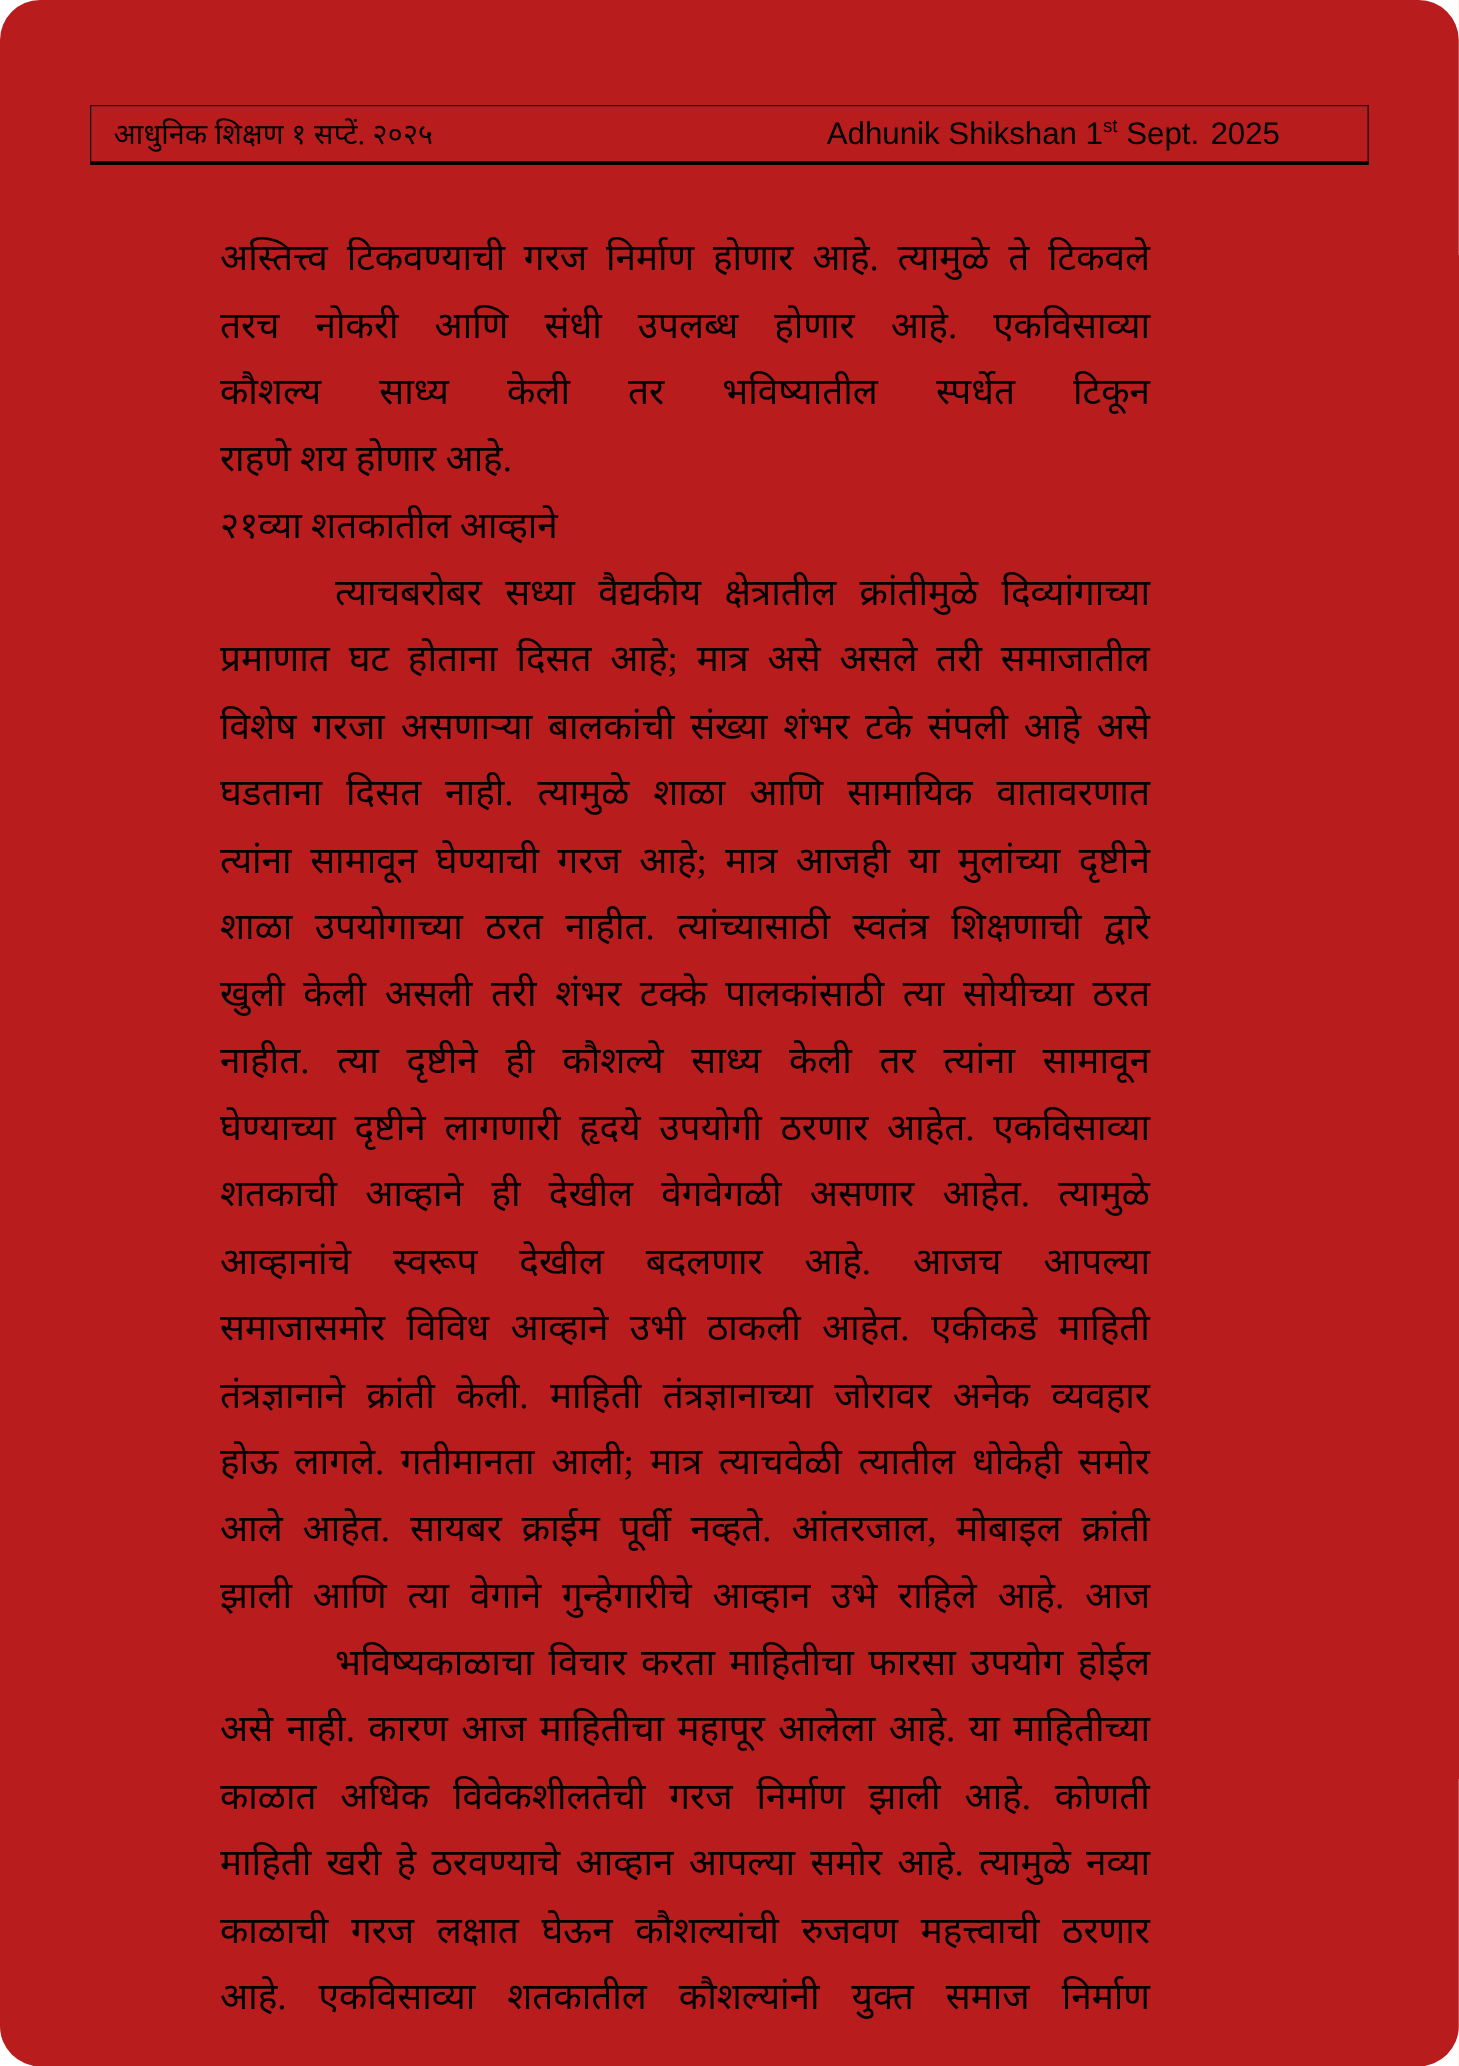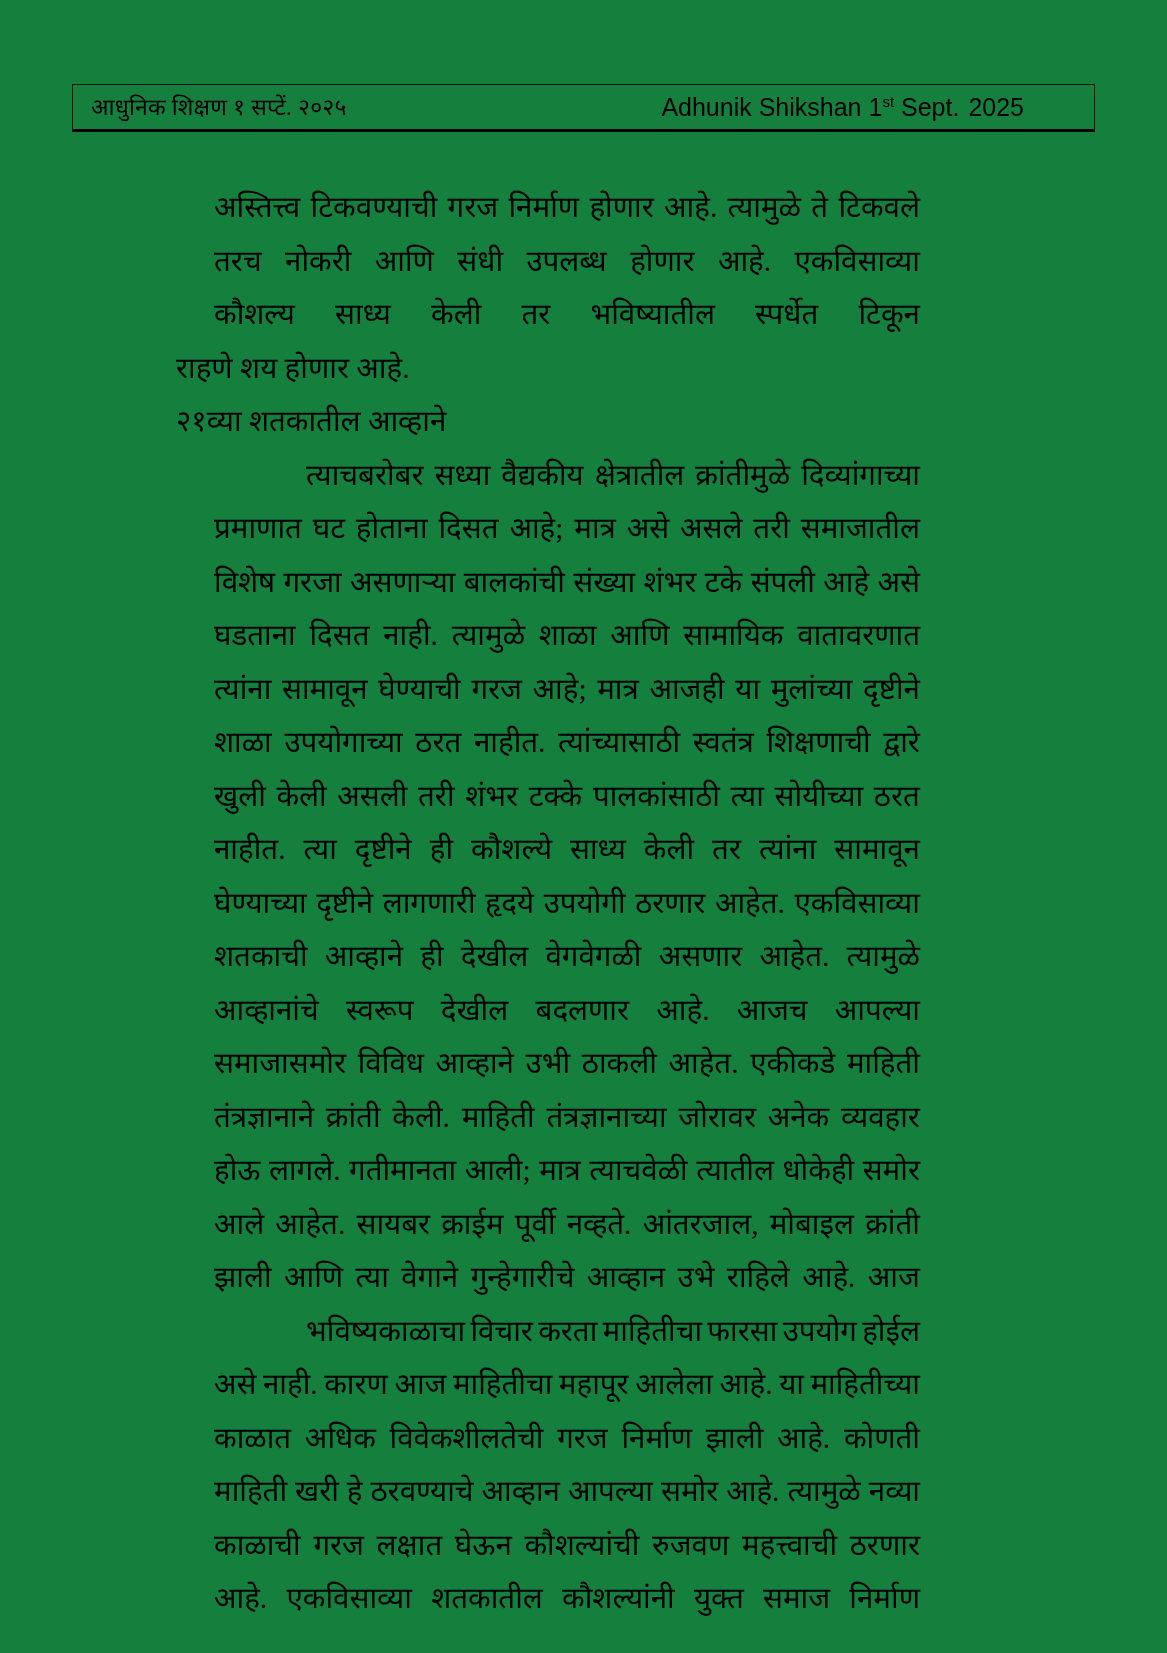--- a/index.html
+++ b/index.html
@@ -12,21 +12,22 @@
     height: 1653px;
     position: relative;
     font-family: "Liberation Serif", "DejaVu Serif", serif;
     color: #000000;
     overflow: hidden;
   }
 
   .page {
     position: absolute;
     inset: 0;
-    background: #15803d;
+    background: #b91c1c;
+    border-radius: 32px;
   }
 
   
   .header-box {
     position: absolute;
     left: 72px;
     top: 84px;
     width: 1023px;
     height: 48px;
     box-sizing: border-box;
@@ -73,21 +74,20 @@
     font-size: 29.5px;
     line-height: 53.5px;
     height: 53.5px;
     white-space: nowrap;
     letter-spacing: 0px;
   }
   
   .line.just {
     display: flex;
     justify-content: space-between;
-    margin-left: 38px;
   }
   .line.just > span {
     white-space: pre;
   }
   .line.last {
     display: block;
   }
   .line.indent-inner {
     padding-left: 92px;
   }

